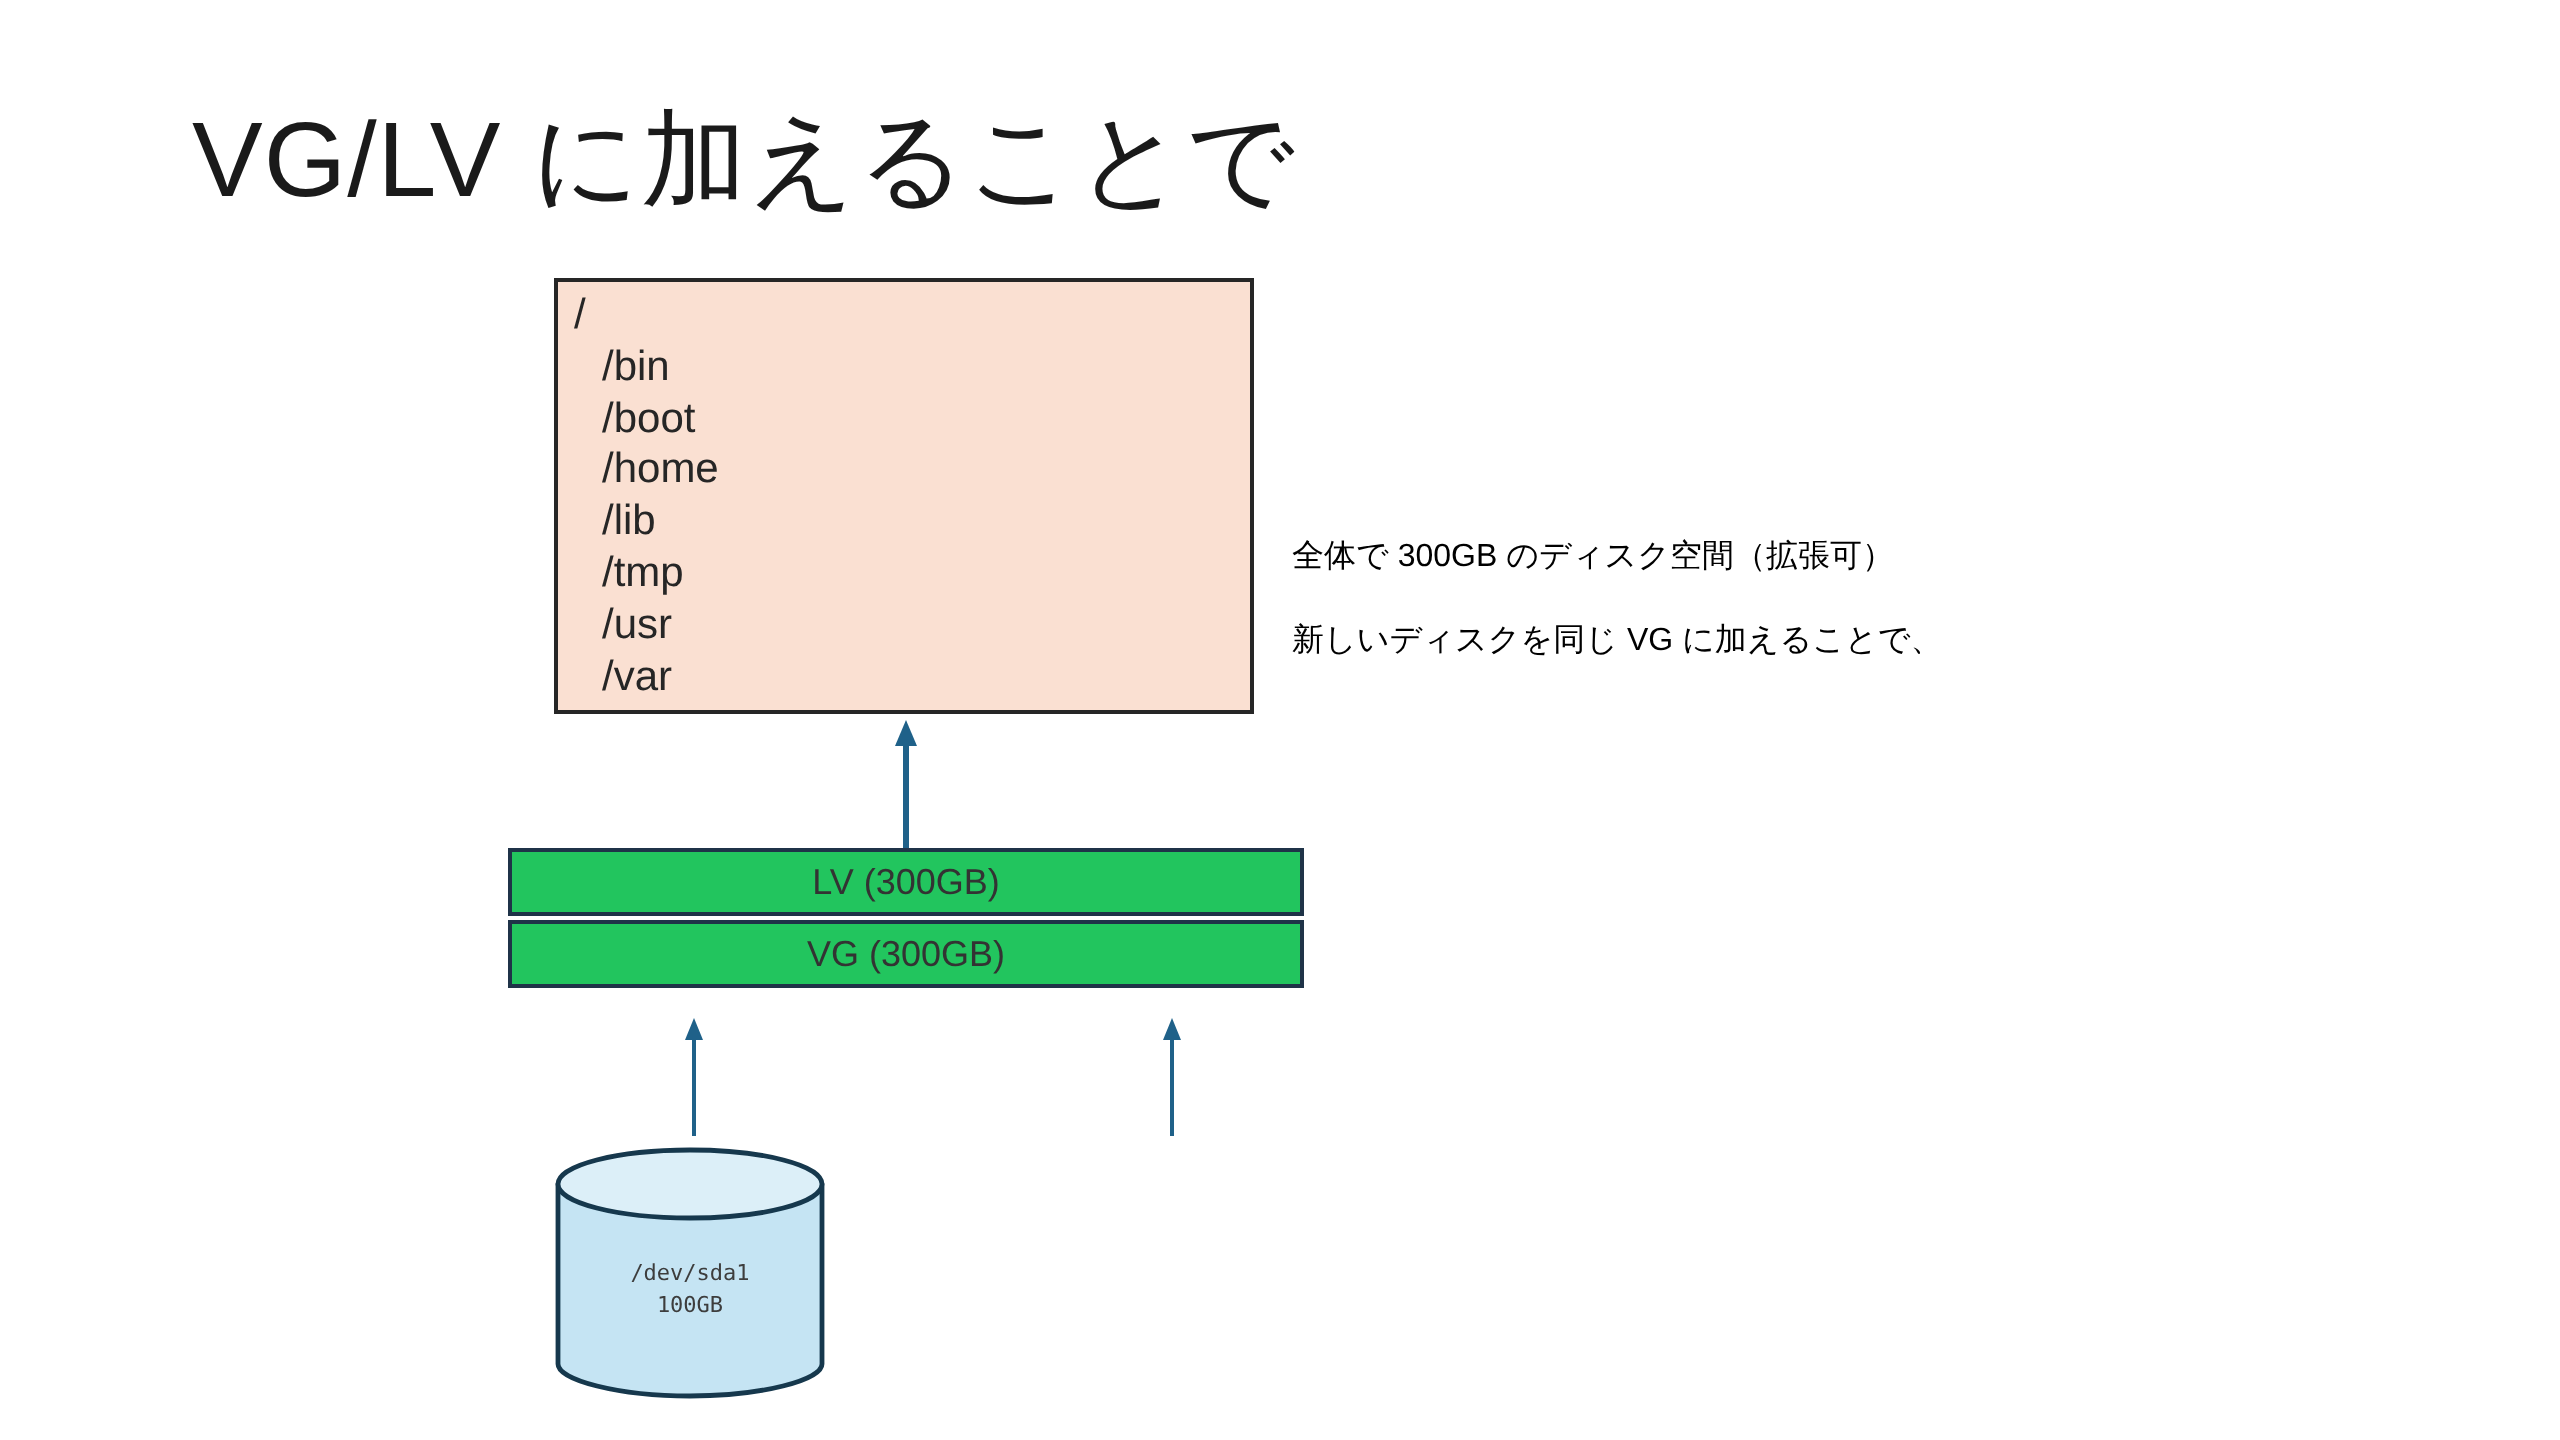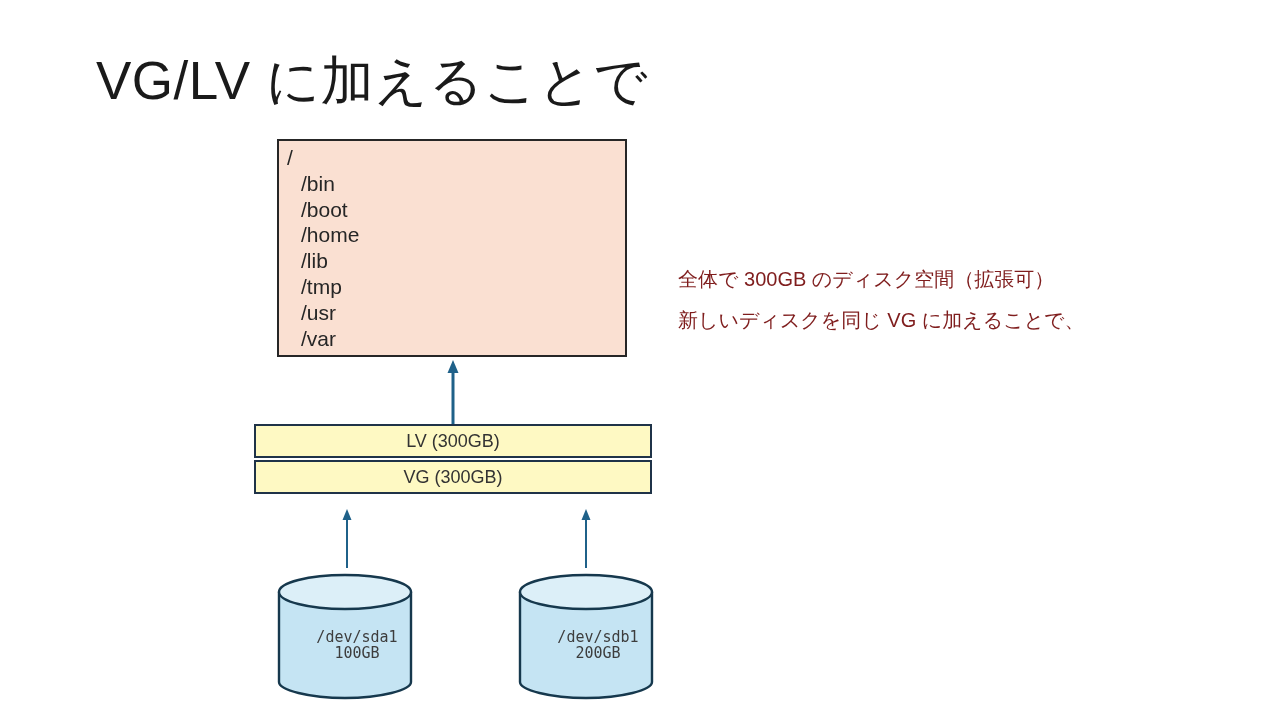--- a/index.html
+++ b/index.html
@@ -54,21 +54,21 @@
   
   .arrow {
     position: absolute;
   }
 
   
   .vol-box {
     position: absolute;
     left: 254px;
     width: 398px;
-    background: #fef9c3;
+    background: #22c55e;
     border: 2px solid #1F3348;
     box-sizing: border-box;
     display: flex;
     align-items: center;
     justify-content: center;
     font-size: 18px;
     color: #333333;
   }
   #lv-box { top: 424px; height: 34px; }
   #vg-box { top: 460px; height: 34px; }
@@ -76,38 +76,38 @@
   
   .cyl {
     position: absolute;
     width: 136px;
     height: 130px;
   }
   #cyl-1 { left: 277px; top: 572px; }
   #cyl-2 { left: 518px; top: 572px; }
   .cyl-label {
     position: absolute;
-    left: 12px;
+    left: 0;
     width: 100%;
     top: 57px;
     text-align: center;
     font-family: "DejaVu Sans Mono", "Liberation Mono", monospace;
-    font-size: 15px;
+    font-size: 11px;
     line-height: 16px;
     color: #3d3d3d;
     pointer-events: none;
   }
 
   
   #note-block {
     position: absolute;
-    left: 678px;
+    left: 646px;
     top: 265px;
-    font-size: 20px;
-    color: #7f1d1d;
+    font-size: 16px;
+    color: #000000;
   }
   #note-1 { line-height: 28px; white-space: nowrap; }
   #note-2 {
     margin-top: 12px;
     line-height: 31px;
   }
   .note-line { white-space: nowrap; }
 </style>
 </head>
 <body>
@@ -156,30 +156,20 @@
     <svg width="136" height="130" viewBox="0 0 136 130" xmlns="http://www.w3.org/2000/svg">
       <path d="M2,20 L2,110 C2,118 32,126 68,126 C104,126 134,118 134,110 L134,20 Z" fill="#C5E4F3" stroke="#16384D" stroke-width="2.4" stroke-linejoin="round"></path>
       <ellipse cx="68" cy="20" rx="66" ry="17" fill="#DCEFF8" stroke="#16384D" stroke-width="2.4"></ellipse>
     </svg>
     <div class="cyl-label">
       <div>/dev/sda1</div>
       <div>100GB</div>
     </div>
   </div>
 
-  <div id="cyl-2" class="cyl">
-    <svg width="136" height="130" viewBox="0 0 136 130" xmlns="http://www.w3.org/2000/svg">
-      <path d="M2,20 L2,110 C2,118 32,126 68,126 C104,126 134,118 134,110 L134,20 Z" fill="#C5E4F3" stroke="#16384D" stroke-width="2.4" stroke-linejoin="round"></path>
-      <ellipse cx="68" cy="20" rx="66" ry="17" fill="#DCEFF8" stroke="#16384D" stroke-width="2.4"></ellipse>
-    </svg>
-    <div class="cyl-label">
-      <div>/dev/sdb1</div>
-      <div>200GB</div>
-    </div>
-  </div>
 
   <div id="note-block">
     <div id="note-1" class="note-line">全体で 300GB のディスク空間（拡張可）</div>
     <div id="note-2">
       <div class="note-line">新しいディスクを同じ VG に加えることで、</div>
     </div>
   </div>
 
 </div>
 

